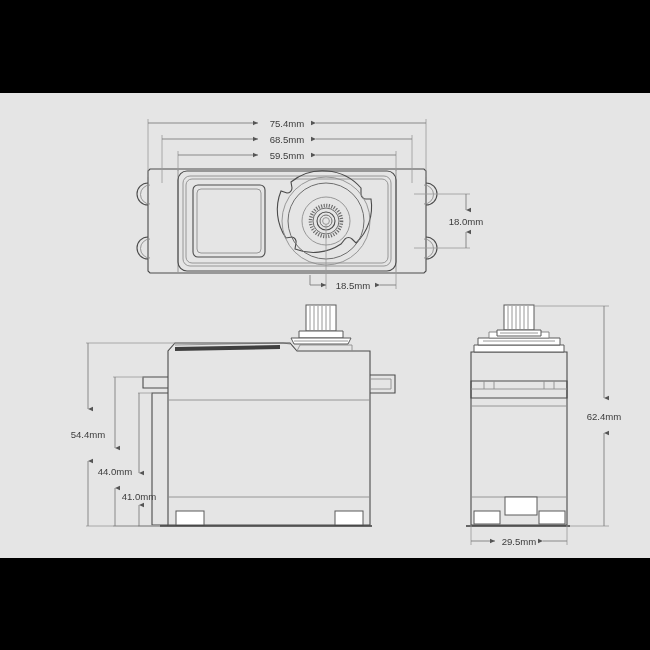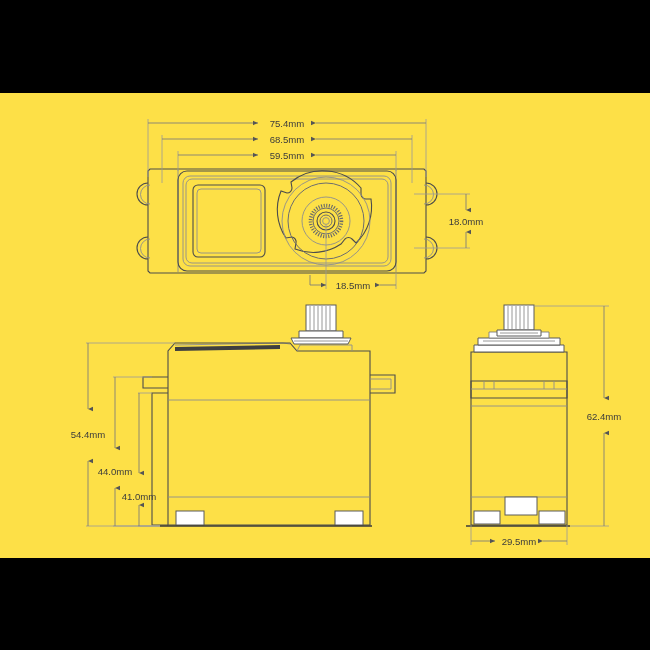--- a/index.html
+++ b/index.html
@@ -1,21 +1,21 @@
 <!DOCTYPE html>
 <html><head>
 <meta charset="utf-8">
 <style>
   html,body{margin:0;padding:0;background:#000;}
   body{width:650px;height:650px;overflow:hidden;font-family:"Liberation Sans",sans-serif;}
   #stage{position:relative;width:650px;height:650px;background:#000;}
   #letterbox-top,#letterbox-bottom{position:absolute;left:0;width:650px;background:#000;}
   #letterbox-top{top:0;height:93px;}
   #letterbox-bottom{top:558px;height:92px;}
-  #canvas{position:absolute;left:0;top:93px;width:650px;height:465px;background:#fde047;}
+  #canvas{position:absolute;left:0;top:93px;width:650px;height:465px;background:#e5e5e5;}
   svg{display:block;width:650px;height:465px;}
   .ol{fill:none;stroke:#4c4c4c;stroke-width:1.1;}
   .ol2{fill:none;stroke:#6e6e6e;stroke-width:1;}
   .ol3{fill:none;stroke:#8d8d8d;stroke-width:0.9;}
   .dk{fill:none;stroke:#3a3a3a;stroke-width:1.3;}
   .dkfill{fill:#3f3f3f;stroke:none;}
   .wf{fill:#ffffff;stroke:#5a5a5a;stroke-width:1;}
   .wf2{fill:#ffffff;stroke:#7d7d7d;stroke-width:0.9;}
   .dim{fill:none;stroke:#7a7a7a;stroke-width:0.85;}
   .ext{fill:none;stroke:#9a9a9a;stroke-width:0.8;}

